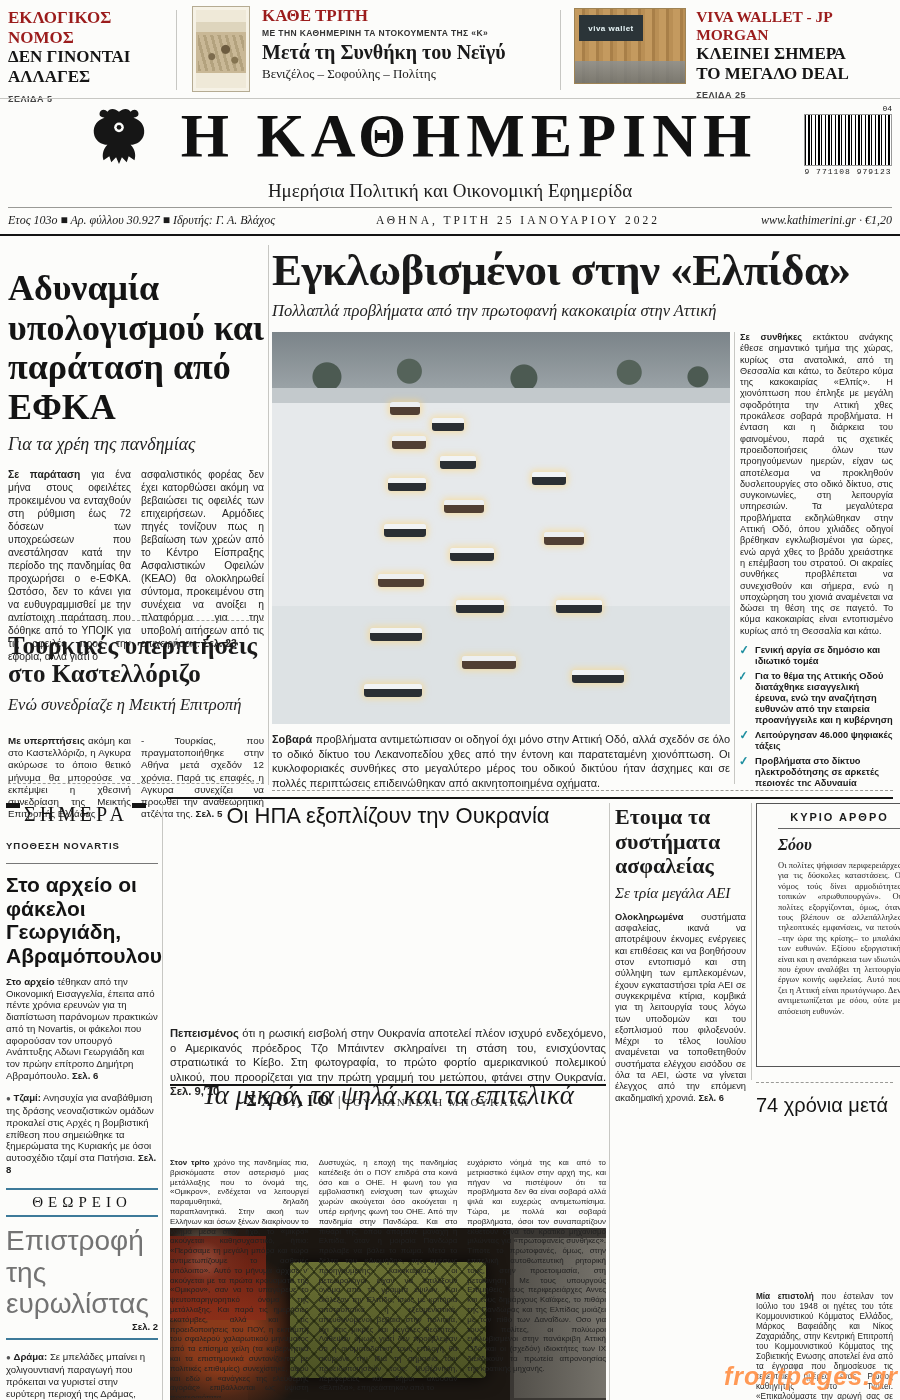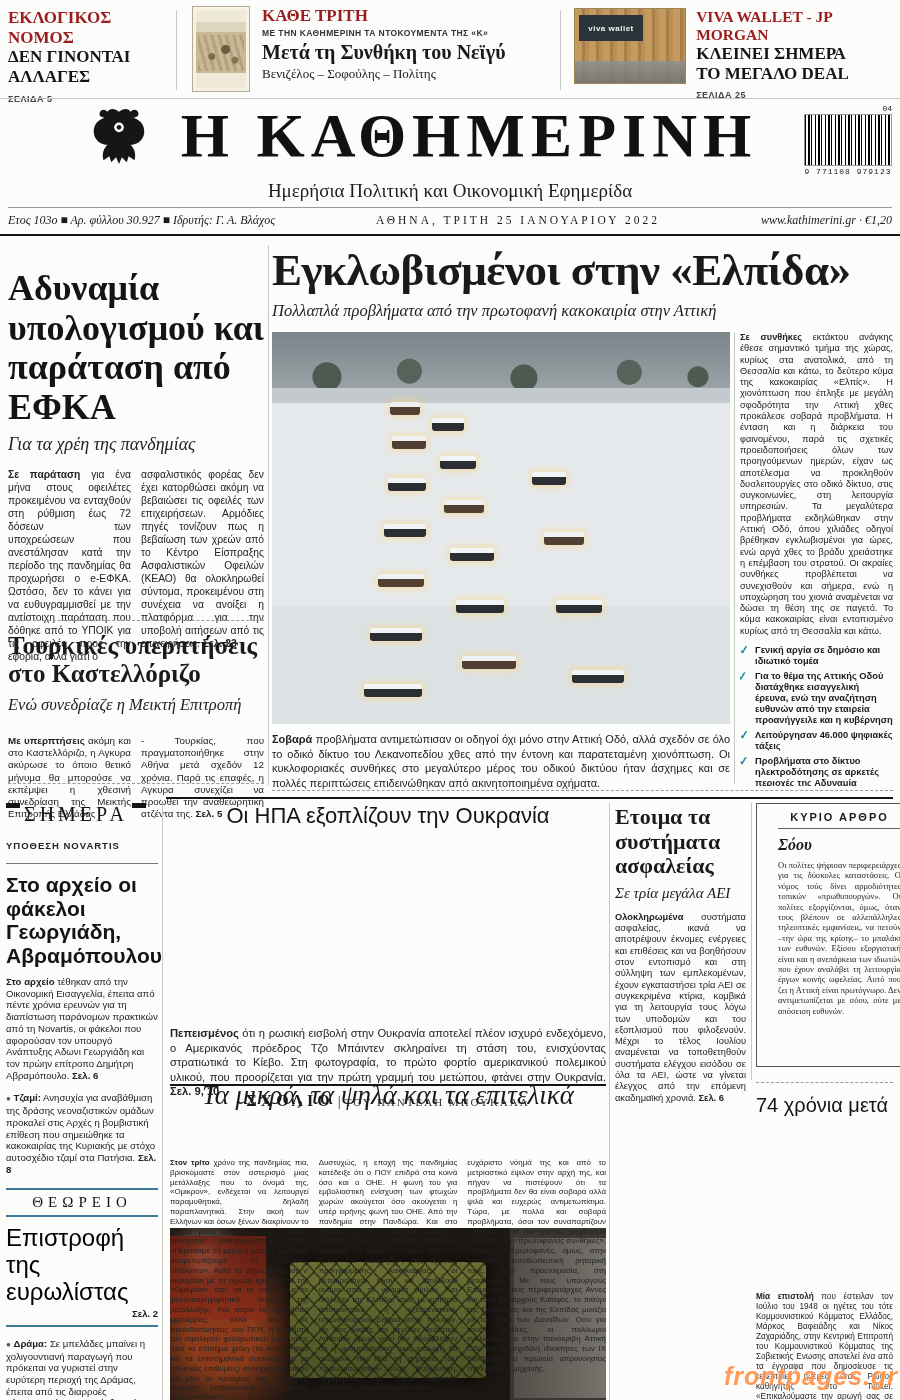--- a/index.html
+++ b/index.html
@@ -67,21 +67,21 @@
   .sim-head{display:flex;gap:4px;}
   .sim-bar{flex:0 0 14px;height:5px;background:#141414;}
   .sim-word{font-family:"Liberation Serif",serif;font-size:20px;letter-spacing:4px;color:#141414;}
   .kicker2{font-size:9.5px;font-weight:bold;letter-spacing:1px;border-bottom:1px solid #777;padding-bottom:12px;margin-top:14px;color:#222;}
   .h-nov{font-size:21px;line-height:1.12;font-weight:bold;margin-top:9px;color:#141414;}
   .sb-body{font-size:9.6px;line-height:11.7px;margin-top:9px;color:#222;}
   .it{font-size:9.6px;line-height:11.7px;margin-top:11px;color:#222;}
   .dot{color:#555;font-size:8px;}
   .theorio{margin-top:13px;border-top:2px solid #3d7a99;}
   .th-head{font-family:"Liberation Serif",serif;font-size:15px;letter-spacing:5px;text-align:center;padding:4px 0;color:#141414;border-bottom:2px solid #3d7a99;}
-  .th-title{font-size:24px;line-height:1.12;margin-top:8px;color:#000000;}
+  .th-title{font-size:28px;line-height:1.12;margin-top:8px;color:#737373;}
   .th-page{text-align:right;font-weight:bold;font-size:9.5px;margin:2px 0 6px;}
   .th-rule{border-bottom:2px solid #3d7a99;}
   
   .h-ukr{font-size:22px;text-align:center;color:#141414;}
   .photo-ukr{width:436px;height:182px;background:
       radial-gradient(circle at 8% 18%,rgba(255,246,214,.9) 0 9px,rgba(255,246,214,.25) 20px,transparent 42px),
       radial-gradient(circle at 12% 60%,#8a3a1a 0 34px,rgba(138,58,26,.4) 60px,transparent 90px),
       linear-gradient(90deg,#241a14 0 18%,#1c1712 18% 78%,#3a3733 78%);
       position:relative;overflow:hidden;}
   .pallet{position:absolute;left:120px;top:34px;width:196px;height:116px;background:
@@ -259,21 +259,21 @@
       <span class="sim-bar"></span>
     </div>
     <div class="kicker2">ΥΠΟΘΕΣΗ NOVARTIS</div>
     <div class="h-nov">Στο αρχείο οι φάκελοι Γεωργιάδη, Αβραμόπουλου</div>
     <div class="sb-body">
       <span class="lead">Στο αρχείο</span><span> τέθηκαν από την Οικονομική Εισαγγελία, έπειτα από πέντε χρόνια ερευνών για τη διαπίστωση παράνομων πρακτικών από τη Novartis, οι φάκελοι που αφορούσαν τον υπουργό Ανάπτυξης Αδωνι Γεωργιάδη και τον πρώην επίτροπο Δημήτρη Αβραμόπουλο.</span>
       <span class="pg">Σελ. 6</span>
     </div>
     <p class="it">
       <span class="dot">●</span>
-      <b>Τζαμί:</b><span> Ανησυχία για αναβάθμιση της δράσης νεοναζιστικών ομάδων προκαλεί στις Αρχές η βομβιστική επίθεση που σημειώθηκε τα κακοκαιρίας της Κυριακής με στόχο αυτοσχέδιο τζαμί στα Πατήσια.</span>
+      <b>Τζαμί:</b><span> Ανησυχία για αναβάθμιση της δράσης νεοναζιστικών ομάδων προκαλεί στις Αρχές η βομβιστική επίθεση που σημειώθηκε τα ξημερώματα της Κυριακής με όσοι αυτοσχέδιο τζαμί στα Πατήσια.</span>
       <span class="pg">Σελ. 8</span>
     </p>
     <div class="theorio">
       <div class="th-head">ΘΕΩΡΕΙΟ</div>
       <div class="th-title">Επιστροφή της ευρωλίστας</div>
       <div class="th-page">Σελ. 2</div>
       <div class="th-rule"></div>
     </div>
     <p class="it">
       <span class="dot">●</span>

